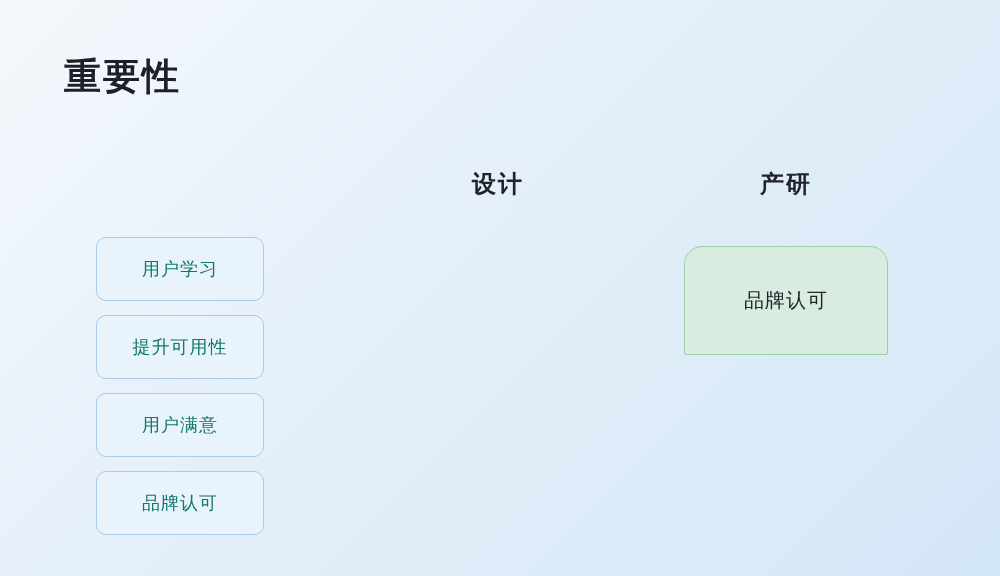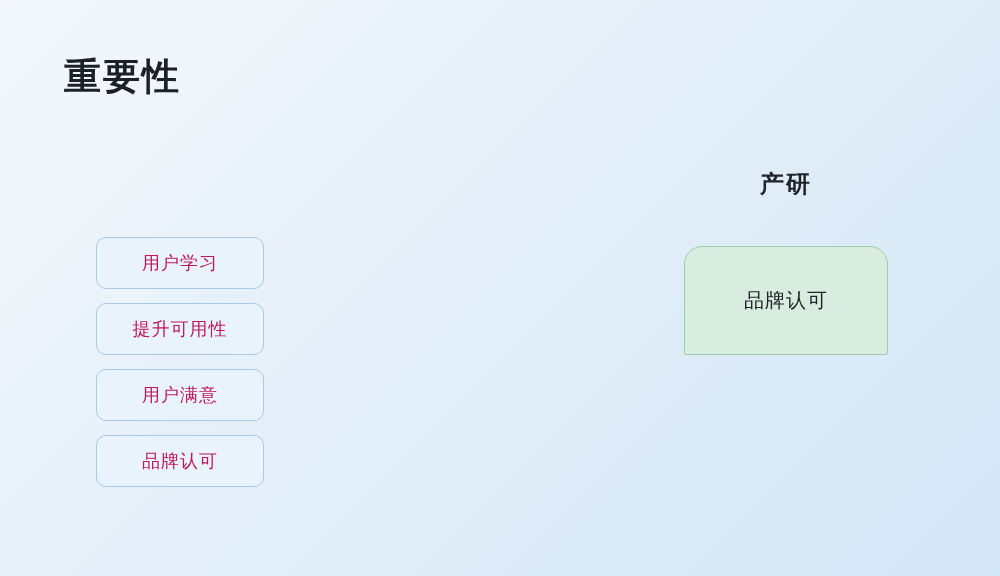--- a/index.html
+++ b/index.html
@@ -39,30 +39,30 @@
   .blue-stack {
     position: absolute;
     left: 96px;
     top: 237px;
     width: 168px;
     display: flex;
     flex-direction: column;
     gap: 14px;
   }
   .blue-box {
-    height: 52px;
+    height: 64px;
     background: #e9f3fc;
     border: 1px solid #a9c9e8;
     border-radius: 10px;
     display: flex;
     align-items: center;
     justify-content: center;
     font-size: 18px;
     letter-spacing: 1px;
-    color: #be185d;
+    color: #0f766e;
   }
 
   .design-circle {
     position: absolute;
     left: 406px;
     top: 256px;
     width: 184px;
     height: 184px;
     border-radius: 50%;
     background: #f4f1ea;
@@ -99,20 +99,21 @@
   .green-box.last  { border-radius: 2px 2px 18px 18px; }
 </style>
 </head>
 <body>
 
 <div class="slide">
 
   <div class="slide-title">重要性</div>
 
 
+  <div class="col-header design">设计</div>
 
   <div class="col-header prod">产研</div>
 
   <div class="blue-stack">
     <div class="blue-box">用户学习</div>
     <div class="blue-box">提升可用性</div>
     <div class="blue-box">用户满意</div>
     <div class="blue-box">品牌认可</div>
   </div>
 

